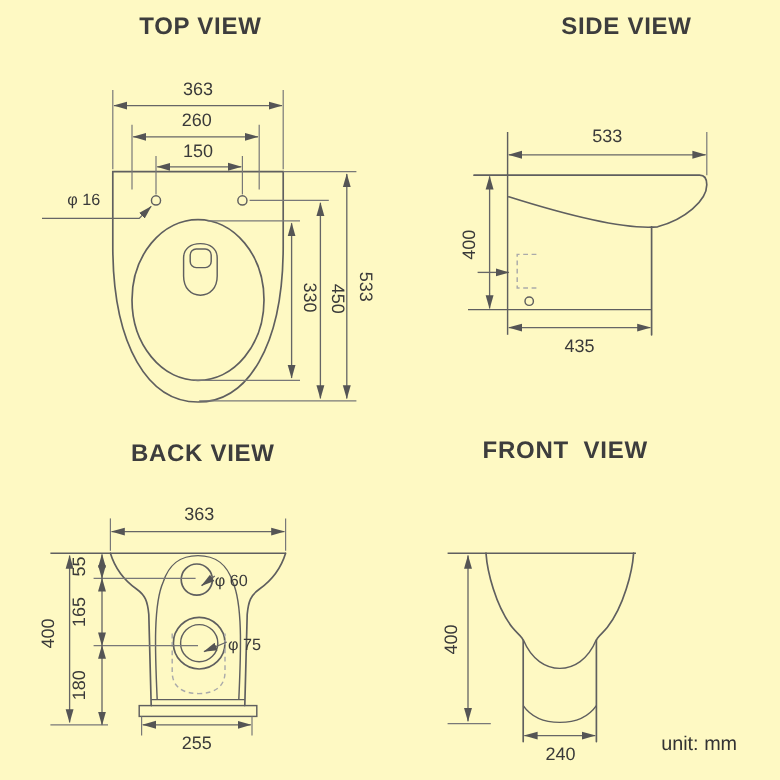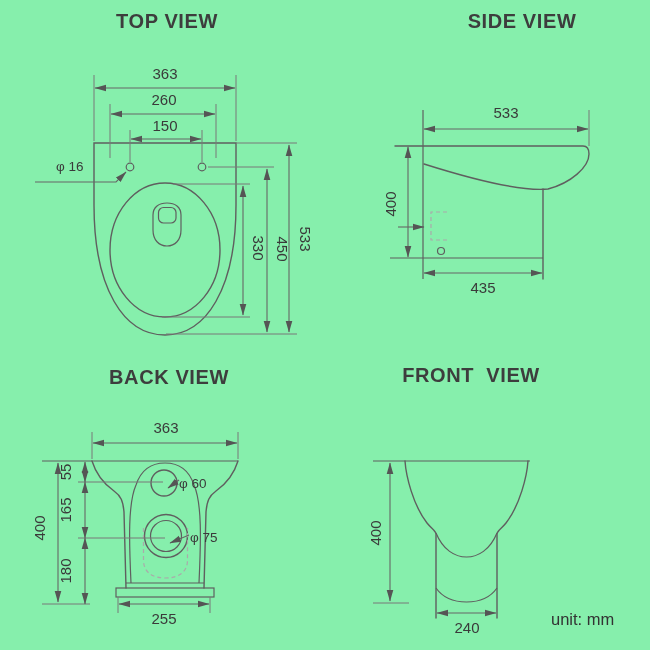--- a/index.html
+++ b/index.html
@@ -1,16 +1,16 @@
 <!DOCTYPE html>
 <html><head>
 <meta charset="utf-8">
 <style>
   html,body{margin:0;padding:0;background:#ffffff;}
-  #stage{position:relative;width:650px;height:650px;background:#86efac;overflow:hidden;
+  #stage{position:relative;width:650px;height:650px;background:#fef9c3;overflow:hidden;
          font-family:"Liberation Sans",sans-serif;}
   svg{display:block;}
   text{fill:#3a3a3a;font-family:"Liberation Sans",sans-serif;}
   .title{font-size:20px;font-weight:bold;letter-spacing:.6px;fill:#3d3d3d;}
   .num{font-size:15px;}
   .small{font-size:13.5px;}
   .unit{font-size:16.5px;fill:#333;}
   .ol{fill:none;stroke:#5f5f5f;stroke-width:1.4;stroke-linecap:round;}
   .ol2{fill:none;stroke:#5f5f5f;stroke-width:1.2;}
   .dl{fill:none;stroke:#666;stroke-width:1.1;}

